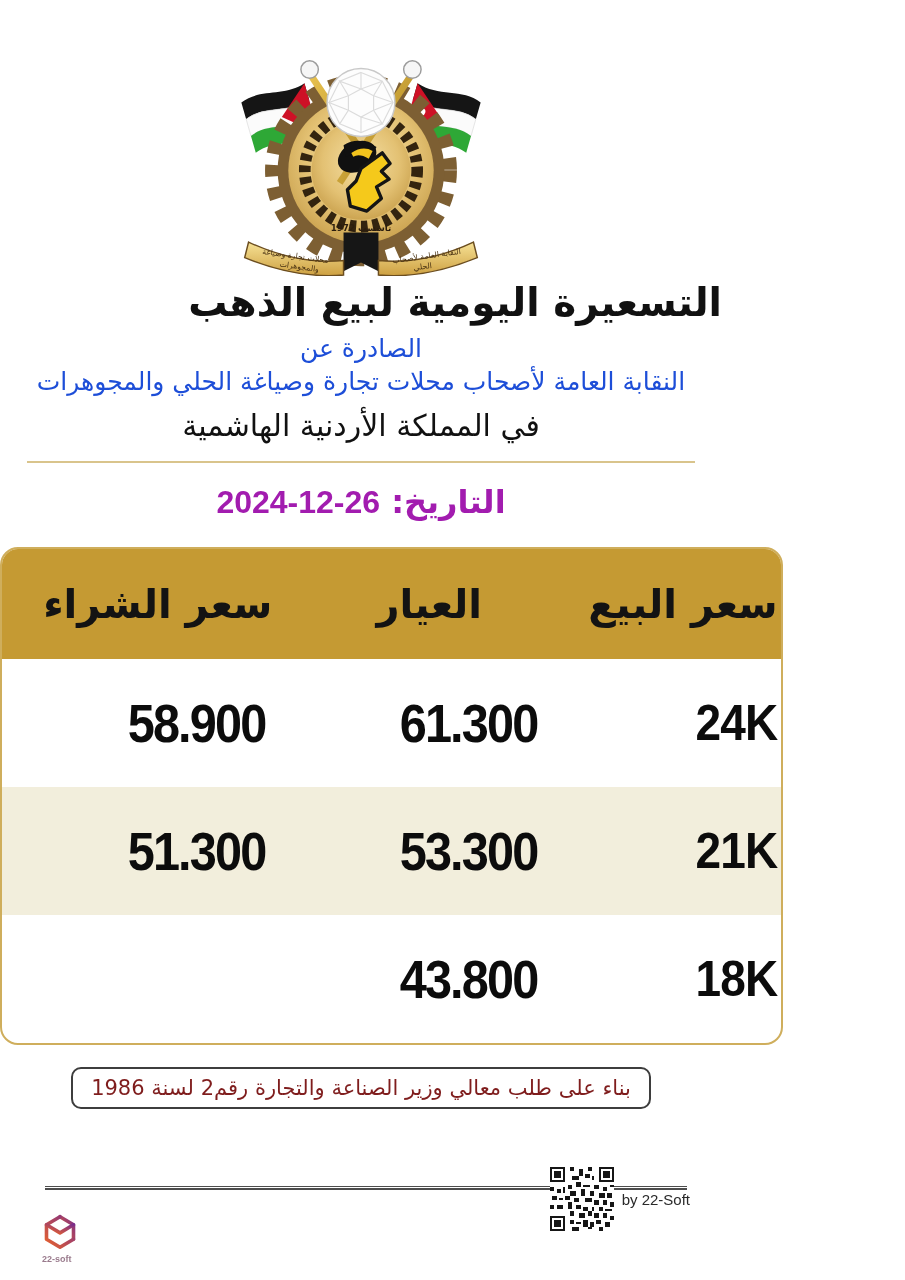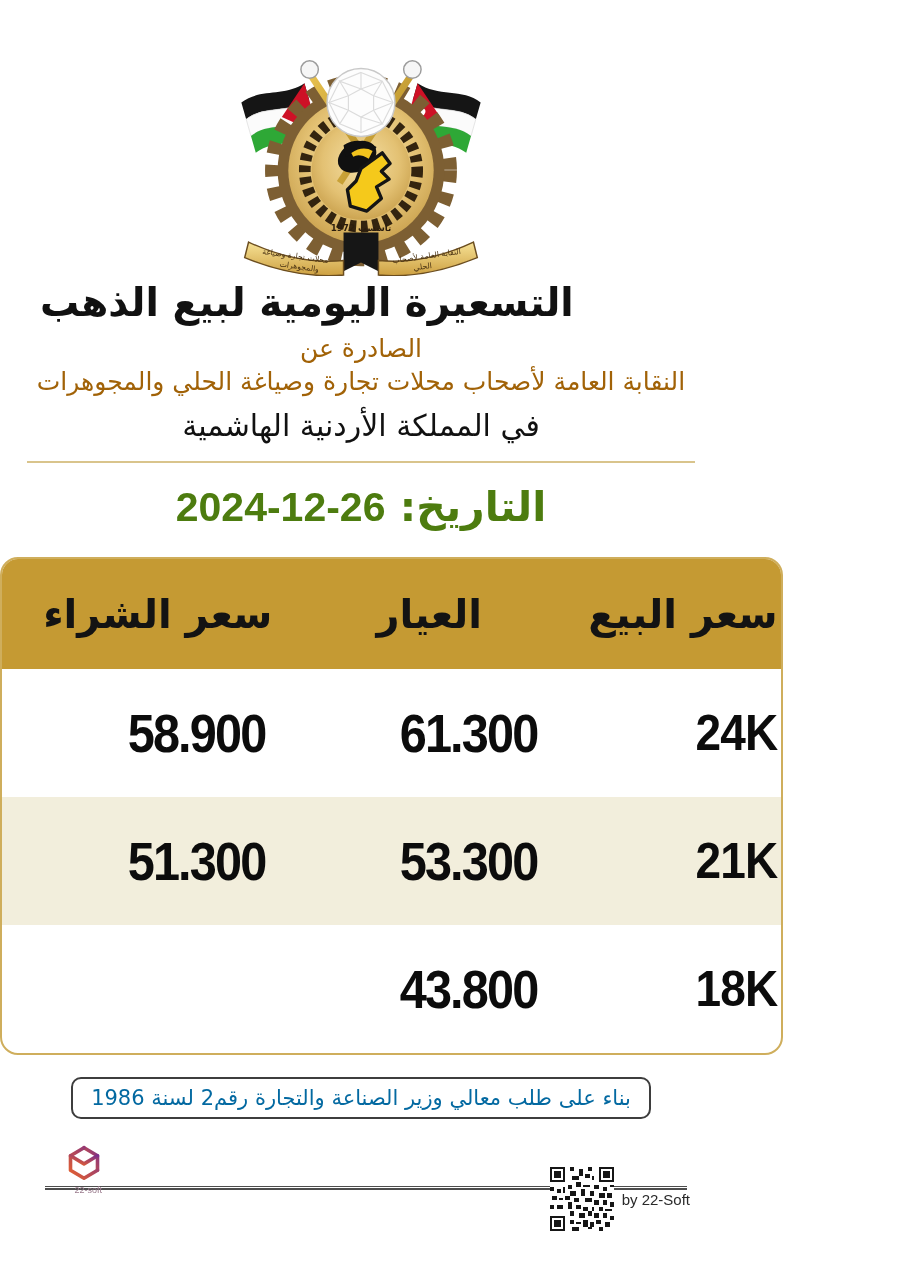--- a/index.html
+++ b/index.html
@@ -8,30 +8,30 @@
     font-family:"DejaVu Sans",sans-serif;-webkit-font-smoothing:antialiased;
   }
   .page{width:722px;height:1280px;position:relative;}
 
   
   .emblem-wrap{display:flex;justify-content:center;padding-top:24px;}
   .emblem-wrap svg{display:block;}
 
   
   .title{
-    text-align:left;font-size:39px;font-weight:bold;color:#111;
-    margin-top:4px;letter-spacing:0;padding-left:40px;
+    text-align:right;font-size:39px;font-weight:bold;color:#111;
+    margin-top:4px;letter-spacing:0;
   }
   .issued{| text-align:center;}
-  .issued,.orgline{text-align:center;font-size:25px;color:#a16207;margin-top:8px;line-height:1.25;}
+  .issued,.orgline{text-align:center;font-size:25px;color:#1d4ed8;margin-top:8px;line-height:1.25;}
   .orgline{margin-top:2px;}
   .country{text-align:center;font-size:30px;color:#111;margin-top:10px;}
   .gold-rule{height:2px;background:#d9c48c;width:668px;margin:18px auto 0 auto;border:0;}
   .dateline{
-    text-align:center;margin-top:20px;font-size:41px;font-weight:bold;color:#4d7c0f;
+    text-align:center;margin-top:20px;font-size:32px;font-weight:bold;color:#a21caf;
     direction:rtl;letter-spacing:0;
   }
   .dateline .date-num{font-family:"Liberation Sans","DejaVu Sans",sans-serif;letter-spacing:1px;}
 
   
   .price-table{
     width:779px;margin:26px auto 0 auto;border:2px solid #cfae5c;border-radius:18px;
     overflow:hidden;direction:rtl;background:#fff;
   }
   .pt-header{
@@ -52,27 +52,27 @@
   }
   .price{
     font-family:"Liberation Sans","DejaVu Sans",sans-serif;font-weight:bold;font-size:54px;color:#0c0c0c;
     display:inline-block;transform:scaleX(.9);letter-spacing:-2px;
   }
 
   
   .note-wrap{display:flex;justify-content:center;margin-top:22px;}
   .note-box{
     border:2px solid #3d3d3d;border-radius:10px;padding:7px 18px;
-    font-size:21px;color:#0369a1;direction:rtl;background:#fff;
+    font-size:21px;color:#7f1d1d;direction:rtl;background:#fff;
   }
 
   
   .bottom-rule{position:absolute;left:45px;right:35px;top:1186px;height:4px;background:#4d4d4d;}
   .bottom-rule:after{content:"";display:block;height:1px;background:#ffffff;margin-top:1px;}
-  .brand-left{position:absolute;left:42px;top:1145px;width:60px;text-align:right;}
+  .brand-left{position:absolute;left:42px;top:1214px;width:60px;text-align:left;font-weight:bold;}
   .brand-left .brand-label{
     font-size:9px;color:#9a7b8d;margin-top:0px;font-family:"Liberation Sans","DejaVu Sans",sans-serif;
   }
   .qr-group{position:absolute;right:32px;top:1164px;display:flex;align-items:center;gap:8px;}
   .qr-caption{font-size:15px;color:#2a2a2a;font-family:"Liberation Sans","DejaVu Sans",sans-serif;}
 </style>
 </head>
 <body>
 
 <div class="page">

